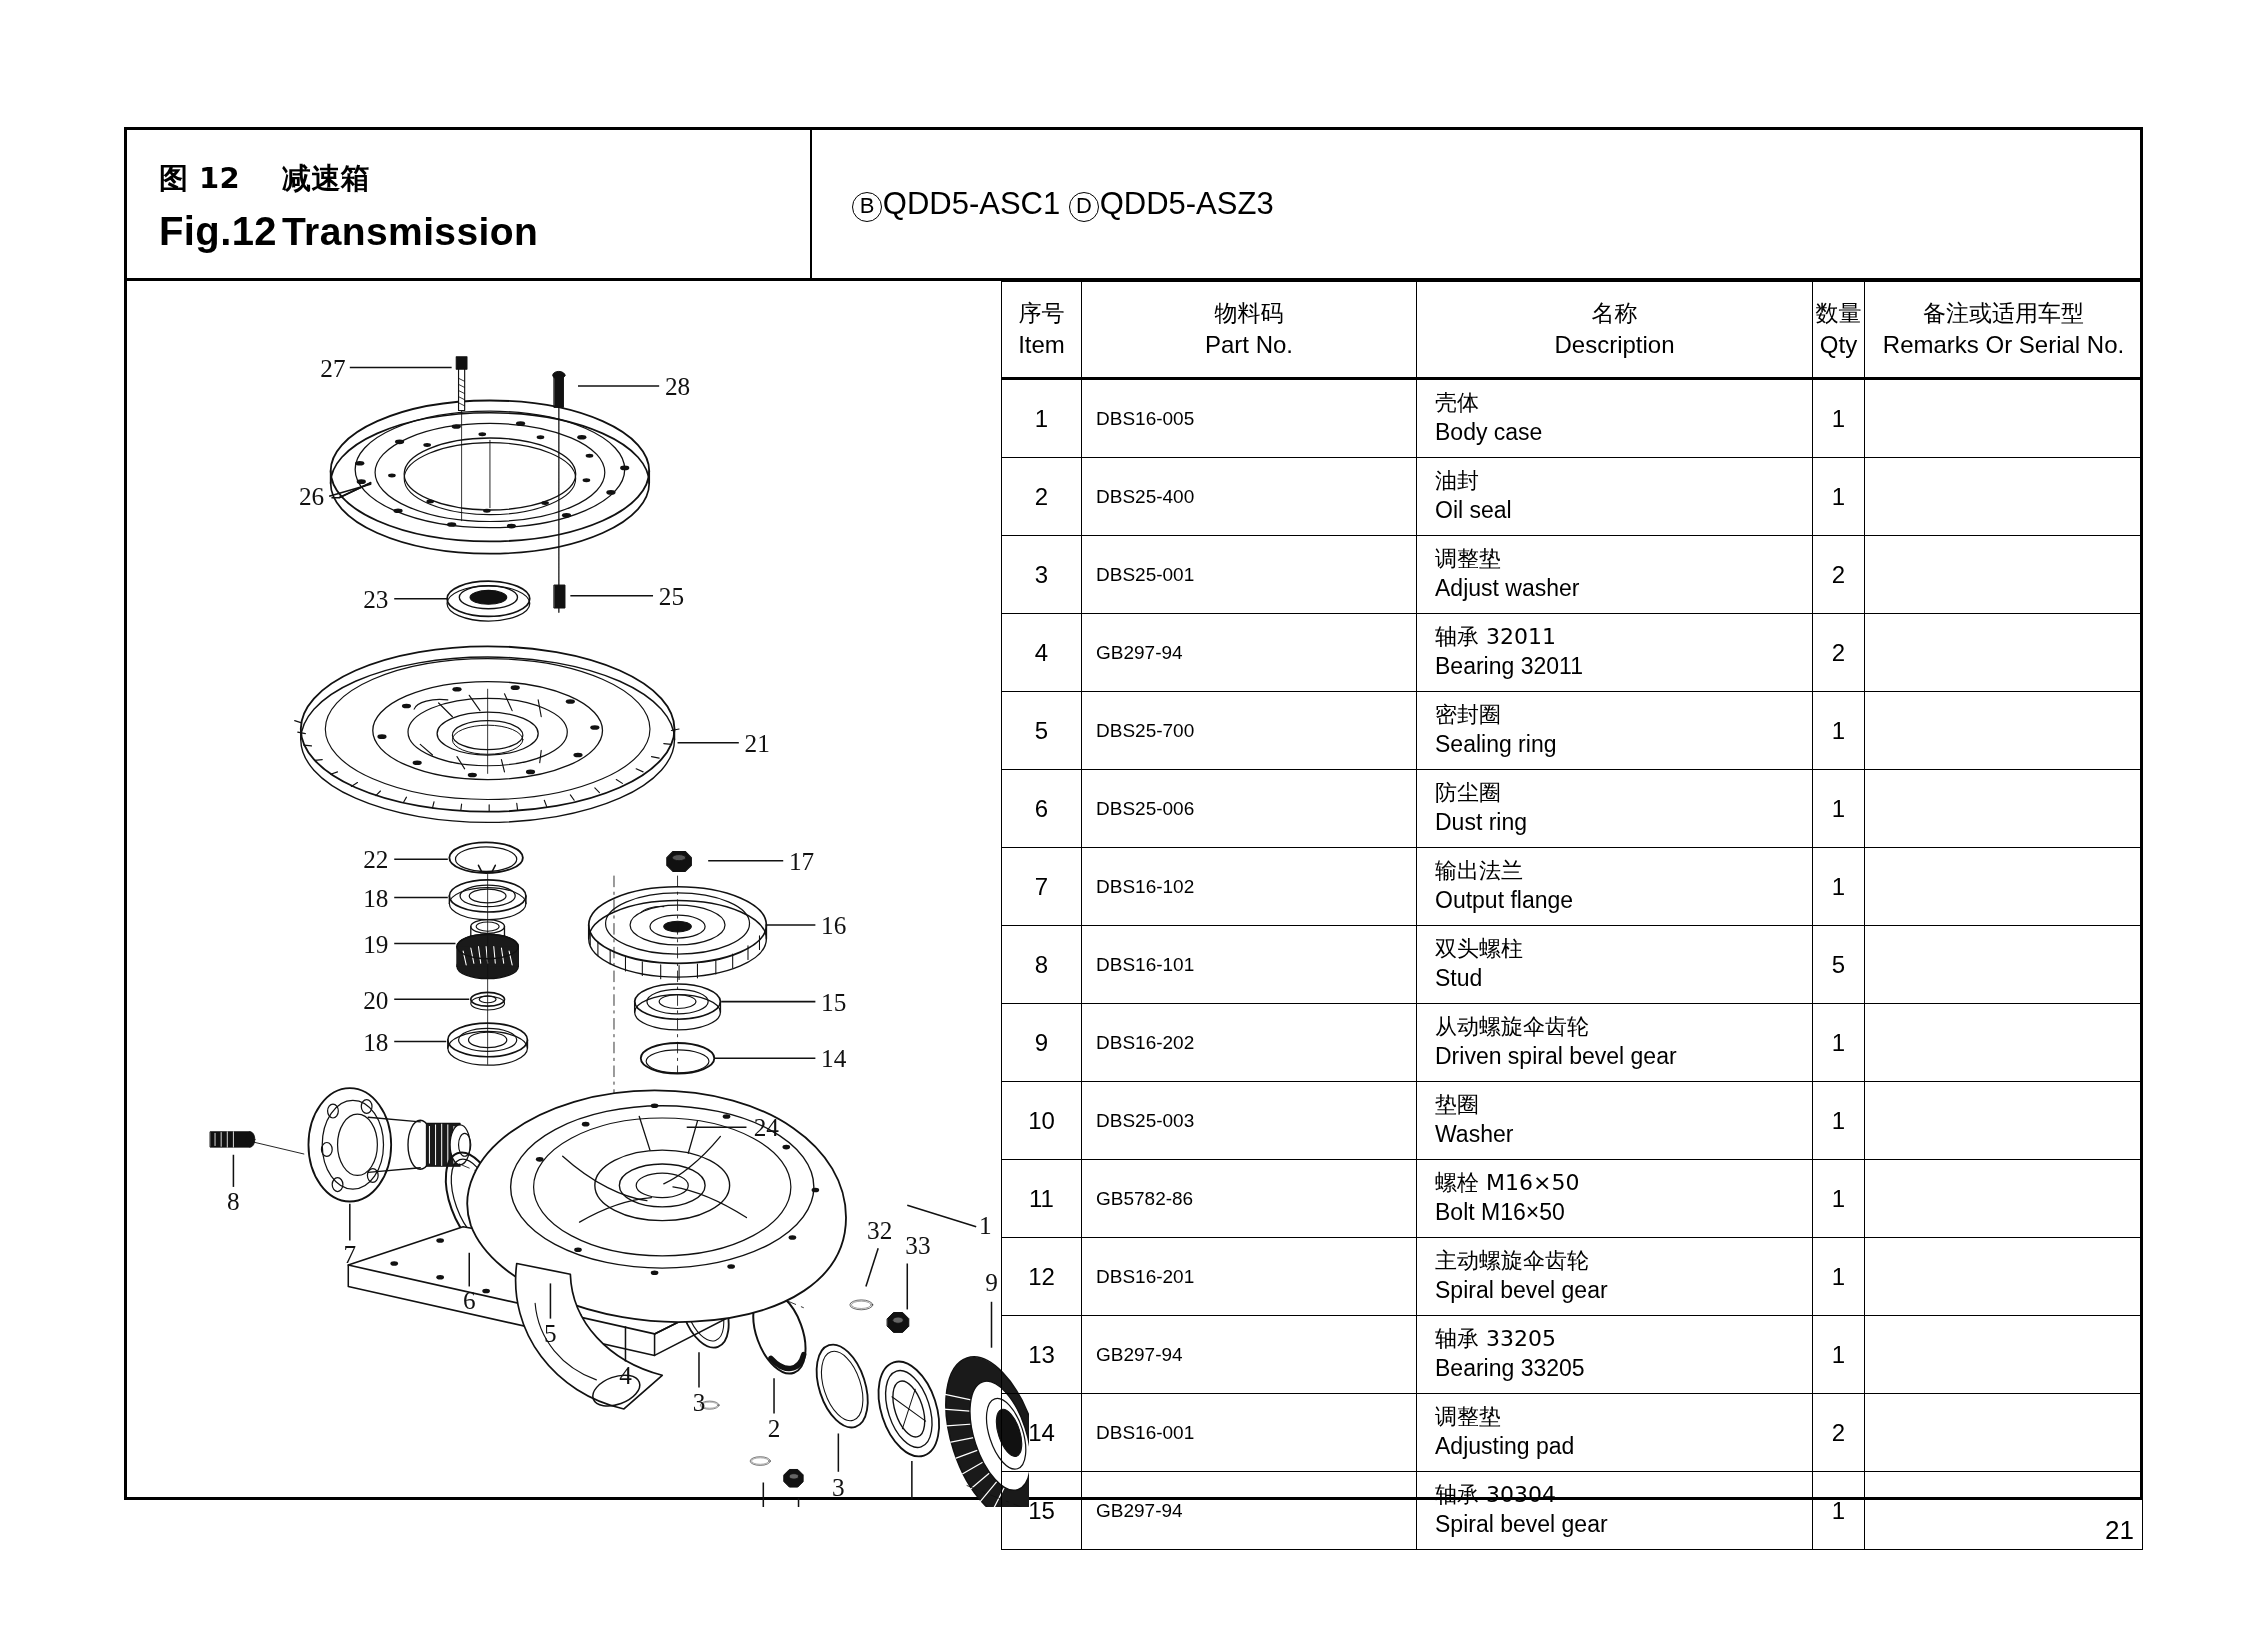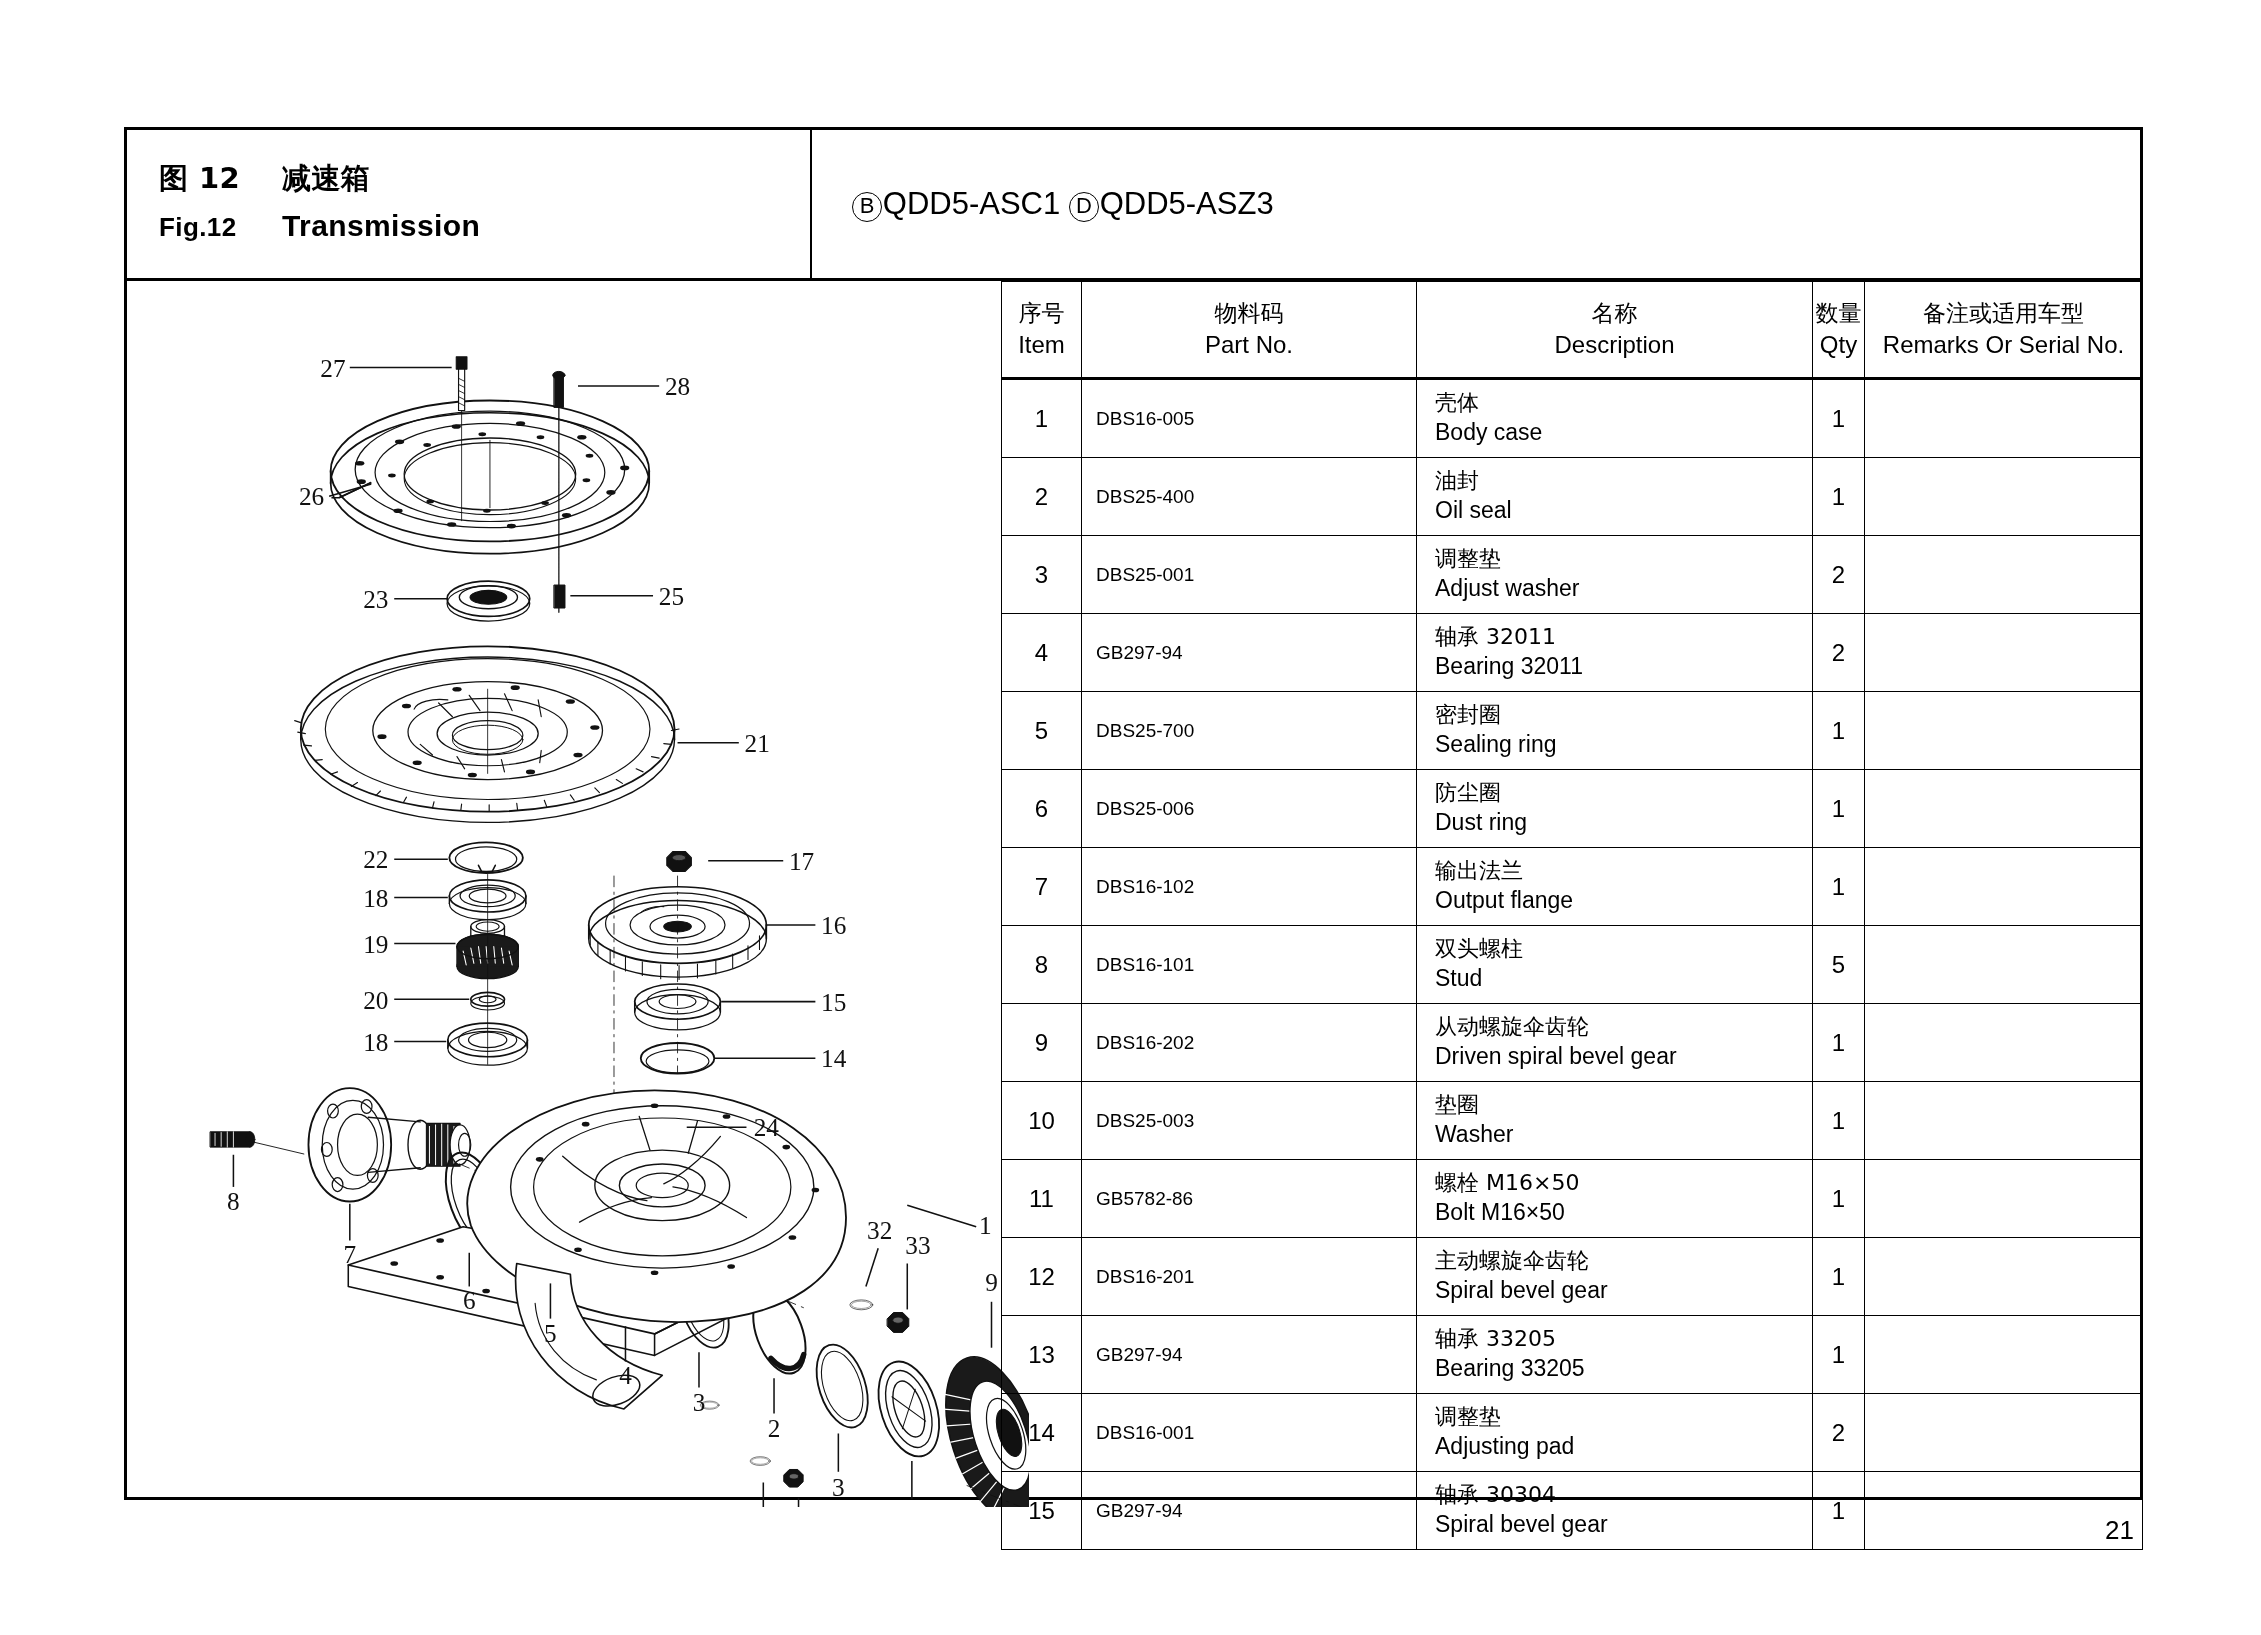--- a/index.html
+++ b/index.html
@@ -7,22 +7,22 @@
   .page{position:relative;width:2261px;height:1635px;background:#fff;}
 
   
   .frame{position:absolute;left:124px;top:127px;width:2019px;height:1373px;border:3.8px solid #000;box-sizing:border-box;}
 
   
   .titleband{position:absolute;left:0;top:0;width:100%;height:151px;border-bottom:3.8px solid #000;box-sizing:border-box;display:flex;}
   .titleleft{width:685px;box-sizing:border-box;border-right:2.3px solid #000;padding:34px 0 0 32px;}
   .trow{display:flex;align-items:baseline;line-height:1.0;}
   .trow+.trow{margin-top:18.4px;}
-  .tfig{font-weight:bold;font-size:26px;letter-spacing:0.4px;width:123px;flex:0 0 123px;}
-  .tname{font-weight:bold;font-size:30px;letter-spacing:0.4px;}
+  .tfig{font-weight:bold;font-size:40px;letter-spacing:0.4px;width:123px;flex:0 0 123px;}
+  .tname{font-weight:bold;font-size:39px;letter-spacing:0.4px;}
   .tfig.cn,.tname.cn{font-family:"DejaVu Sans",sans-serif;font-size:29px;}
   .titleright{flex:1;display:flex;align-items:center;margin-left:40px;}
   .models{font-size:31px;letter-spacing:0px;white-space:nowrap;}
   .circ{display:inline-block;border:1.9px solid #000;border-radius:50%;width:28px;height:28px;line-height:25px;text-align:center;font-size:22px;vertical-align:1.5px;margin-right:0.8px;}
 
   
   .bodyarea{position:absolute;left:0;top:151px;right:0;bottom:0;}
 
   
   .tbl{position:absolute;left:874px;top:0px;width:1141px;border-collapse:collapse;table-layout:fixed;}

